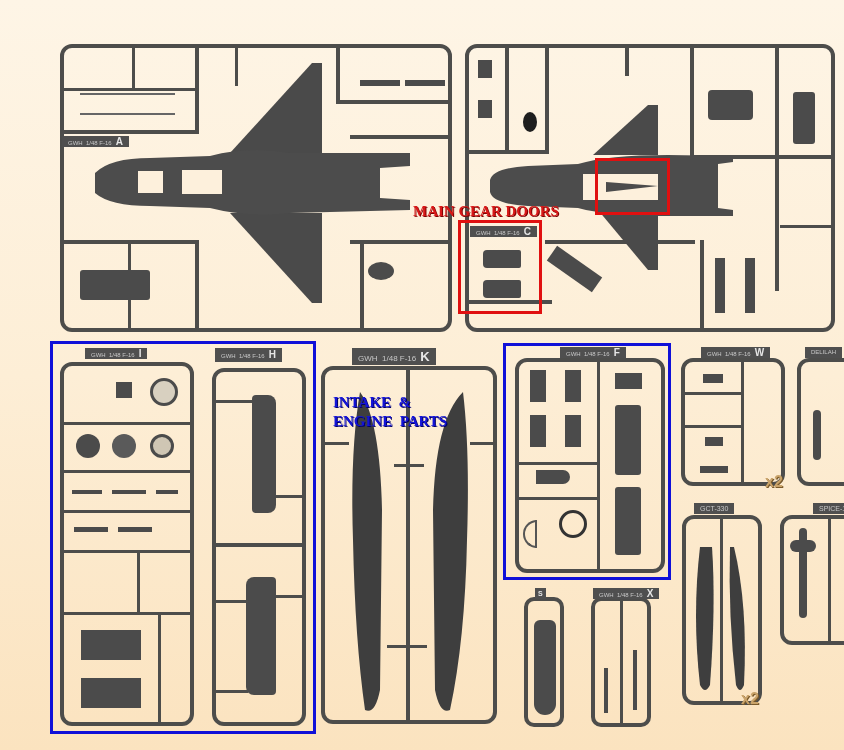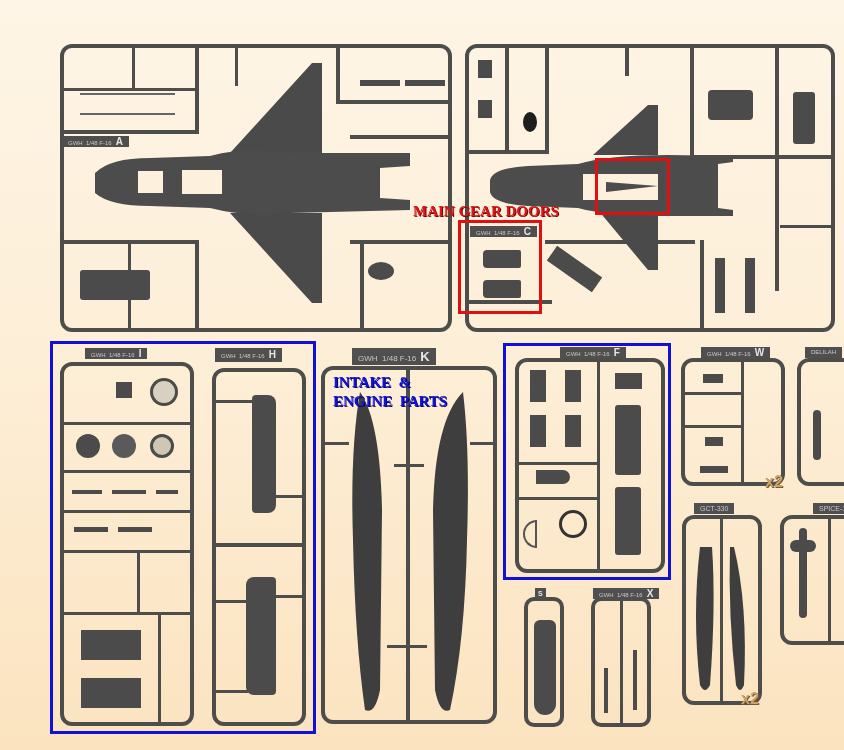--- a/index.html
+++ b/index.html
@@ -139,21 +139,21 @@
 <svg class="abs" style="left:350px;top:390px;" width="40" height="330" viewBox="0 0 40 330">
     <path d="M10,2 Q30,30 32,120 L30,300 Q25,325 15,320 Q5,250 3,150 Q0,60 10,2 Z" fill="#3e3e3e"></path>
   </svg>
 <svg class="abs" style="left:425px;top:390px;" width="45" height="330" viewBox="0 0 45 330">
     <path d="M38,2 Q10,30 8,120 L10,300 Q15,325 25,320 Q40,250 42,150 Q45,60 38,2 Z" fill="#3e3e3e"></path>
   </svg>
 <div class="rod" style="left:323px;top:442px;width:26px;height:3px;"></div>
 <div class="rod" style="left:470px;top:442px;width:26px;height:3px;"></div>
 <div class="rod" style="left:394px;top:464px;width:30px;height:3px;"></div>
 <div class="rod" style="left:387px;top:645px;width:40px;height:3px;"></div>
-<div class="lbl-blue" style="left:333px;top:373px;">INTAKE  &amp;
+<div class="lbl-blue" style="left:333px;top:393px;">INTAKE  &amp;
 ENGINE  PARTS</div>
 
 <div class="hl-blue" style="left:503px;top:343px;width:168px;height:237px;"></div>
 <div class="sprue" style="left:515px;top:358px;width:150px;height:215px;"></div>
 <div class="tag" style="left:560px;top:347px;">
   <span>GWH</span>&nbsp;&nbsp;<span>1/48 F-16</span><b>F</b>
 </div>
 <div class="rod" style="left:597px;top:360px;width:3px;height:211px;"></div>
 <div class="rod" style="left:517px;top:462px;width:82px;height:3px;"></div>
 <div class="rod" style="left:517px;top:497px;width:82px;height:3px;"></div>

